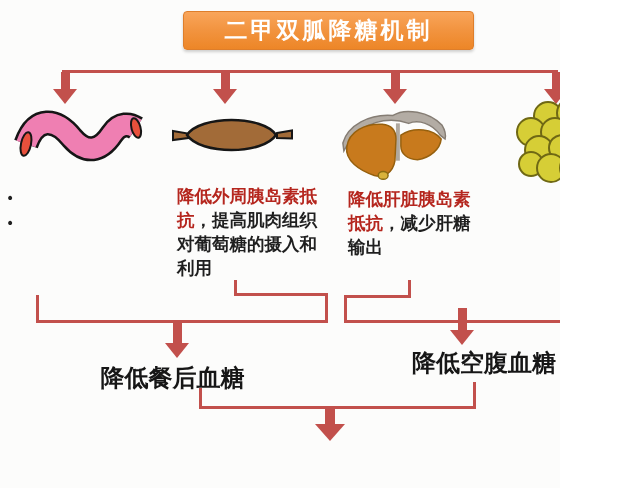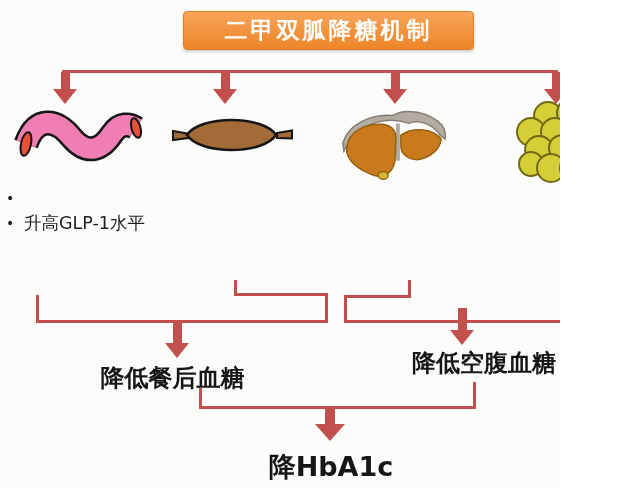--- a/index.html
+++ b/index.html
@@ -108,25 +108,30 @@
         <circle cx="79" cy="68" r="13"></circle>
     </g>
   </svg>
 
   <div class="col bullets" style="left:6px;top:186px;width:156px;">
     <div class="bullet-row">
       <span class="bullet-dot">•</span>
     </div>
     <div class="bullet-row">
       <span class="bullet-dot">•</span>
-      <span class="bullet-text">升高GLP-1水平</span>
     </div>
   </div>
 
+  <div class="col boldcol" style="left:177px;top:184px;width:142px;">
+    <span class="red">降低外周胰岛素抵抗</span><span>，提高肌肉组织对葡萄糖的摄入和利用</span>
+  </div>
 
+  <div class="col boldcol" style="left:348px;top:187px;width:136px;">
+    <span class="red">降低肝脏胰岛素抵抗</span><span>，减少肝糖输出</span>
+  </div>
 
   <div class="rline" style="left:36px;top:295px;width:3px;height:28px;"></div>
   <div class="rline" style="left:36px;top:320px;width:292px;height:3px;"></div>
   <div class="rline" style="left:325px;top:293px;width:3px;height:30px;"></div>
   <div class="rline" style="left:234px;top:293px;width:94px;height:3px;"></div>
   <div class="rline" style="left:234px;top:280px;width:3px;height:16px;"></div>
   <div class="arrow" style="left:165px;top:323px;">
     <div class="shaft" style="height:20px;"></div>
     <div class="head"></div>
   </div>
@@ -145,15 +150,14 @@
   <div class="outcome" style="left:100px;top:362px;width:145px;">降低餐后血糖</div>
 
   <div class="rline" style="left:199px;top:388px;width:3px;height:21px;"></div>
   <div class="rline" style="left:199px;top:406px;width:277px;height:3px;"></div>
   <div class="rline" style="left:473px;top:382px;width:3px;height:27px;"></div>
   <div class="arrow lg" style="left:315px;top:408px;">
     <div class="shaft" style="height:16px;"></div>
     <div class="head"></div>
   </div>
 
-  <div class="outcome final" style="left:256px;top:449px;width:150px;">降HbA1c</div>
 
 </div>
 
 </body></html>

